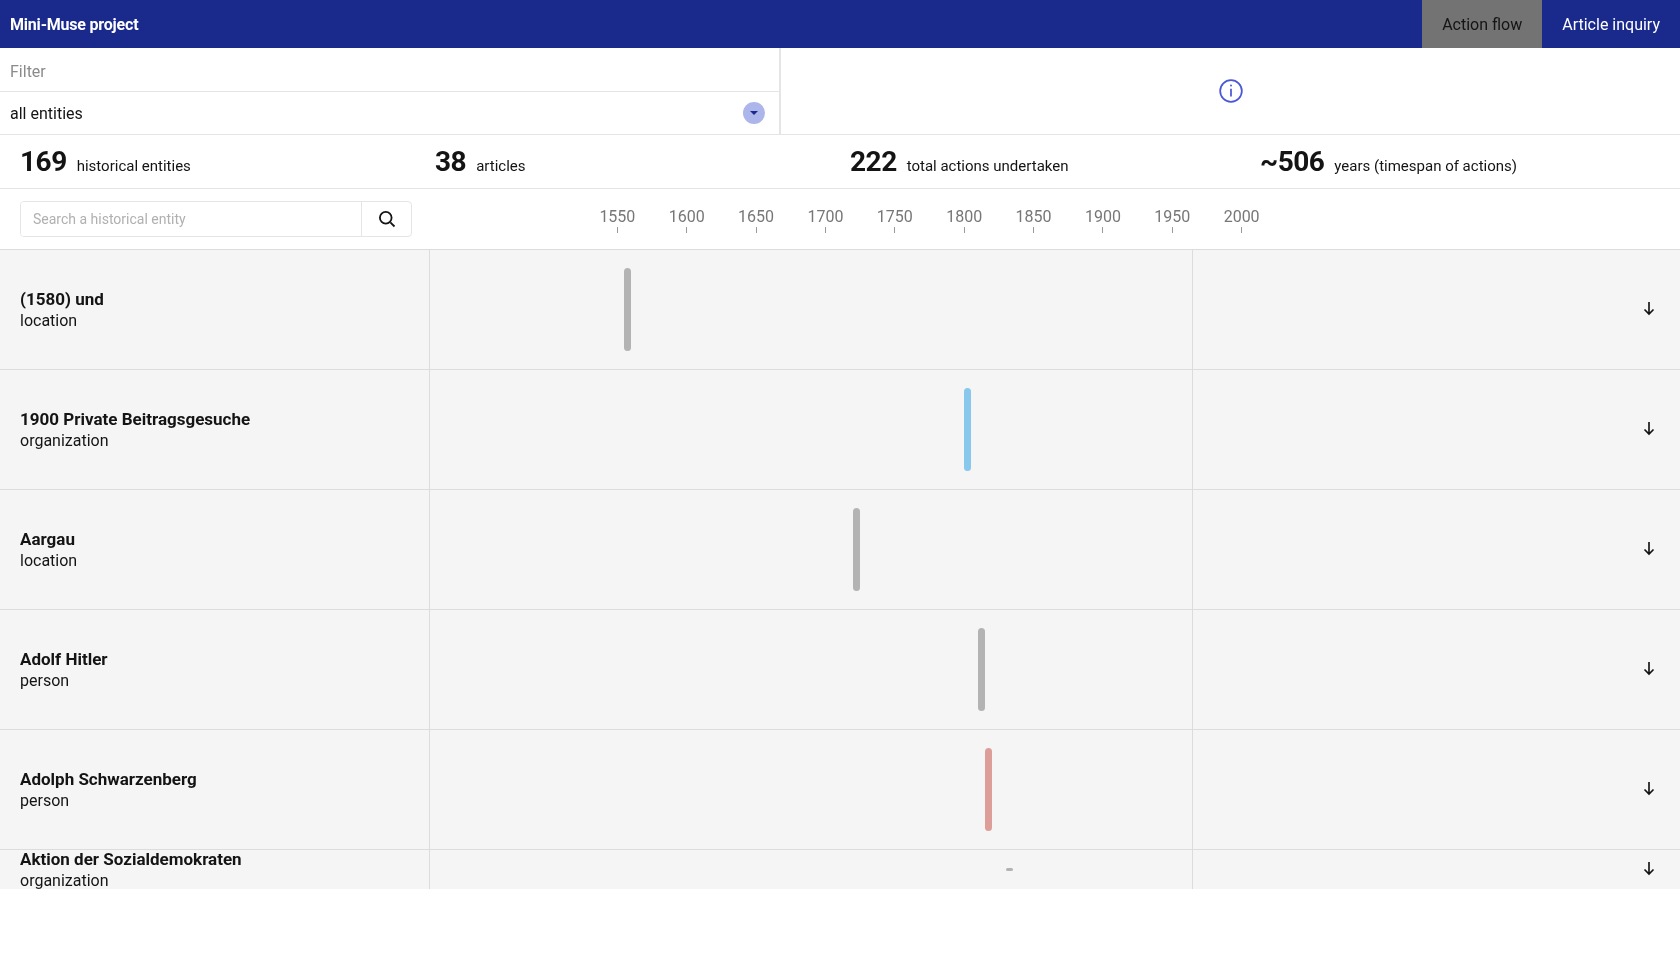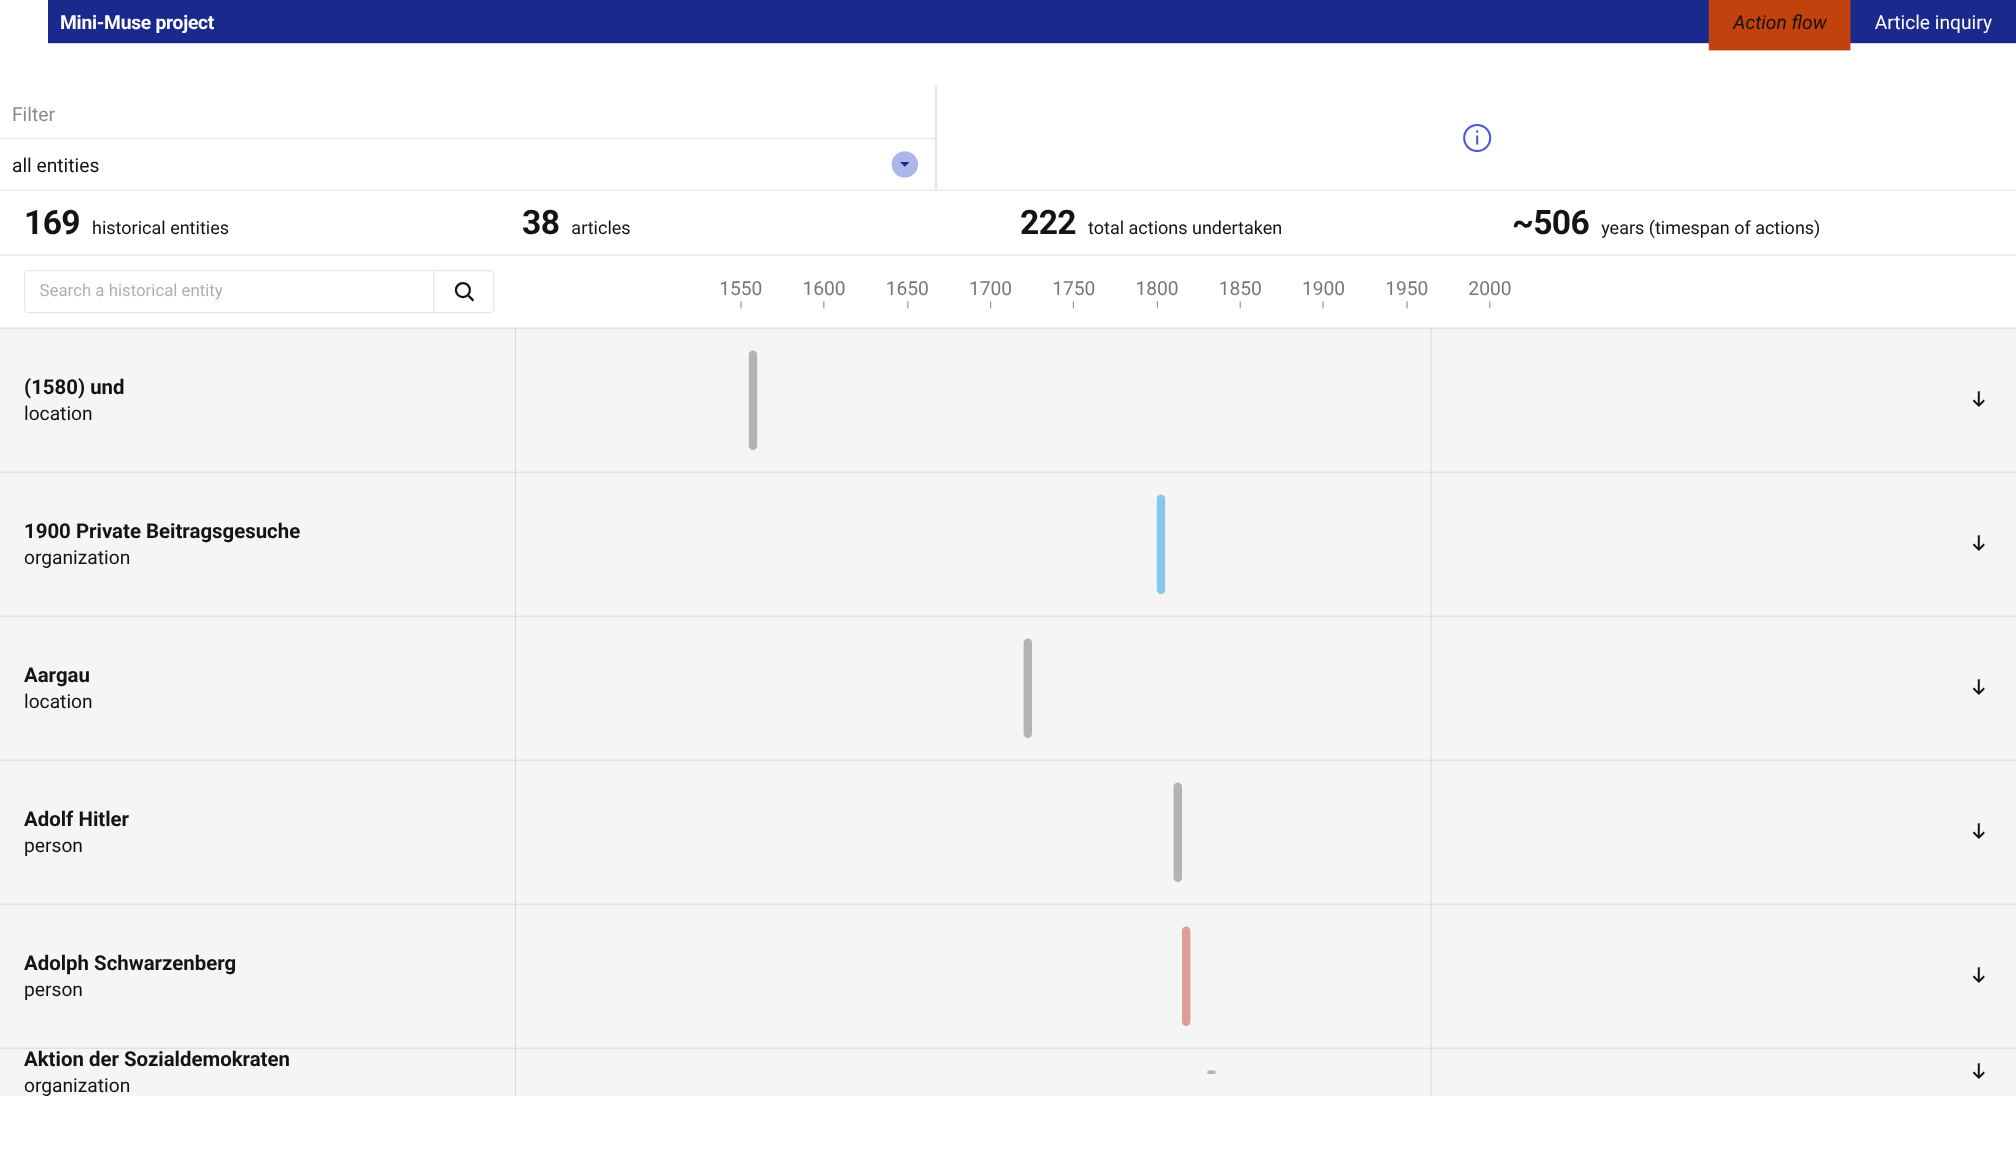--- a/index.html
+++ b/index.html
@@ -11,28 +11,28 @@
     --red:#dd9d98;
     --txt:#141414;
     --soft:#8b8b8b;
     --row-border:#dcdcdc;
     --bg:#f5f5f5;
   }
   *{box-sizing:border-box;margin:0;padding:0;font-family:-apple-system,BlinkMacSystemFont,"Segoe UI",Roboto,Helvetica,Arial,sans-serif;}
   html,body{width:1680px;height:965px;overflow:hidden;background:#fff;color:var(--txt);}
   
   .header{
-    background:var(--navy);height:36px;color:#fff;display:flex;align-items:center;justify-content:space-between;padding-left:10px;margin-left:40px;
+    background:var(--navy);height:48px;color:#fff;display:flex;align-items:center;justify-content:space-between;padding-left:10px;
   }
   .app-title{font-size:16px;font-weight:700;letter-spacing:-0.2px;}
   .tabs{display:flex;height:48px;}
   .tab{display:flex;align-items:center;padding:0 20px;font-size:16px;cursor:pointer;}
-  .tab.active{background:#c2410c;color:var(--txt);font-style:italic;}
-  
-  .control-row{display:flex;border-bottom:1px solid var(--grid);margin-top:36px;}
+  .tab.active{background:#737373;color:var(--txt);}
+  
+  .control-row{display:flex;border-bottom:1px solid var(--grid);}
   .filter-col{flex:0 0 780px;border-right:1px solid var(--grid);}
   .sort-col{flex:0 0 780px;}
   .info-col{flex:1;display:flex;align-items:center;justify-content:center;border-left:1px solid var(--grid);}
   .ctrl-label-wrap{border-bottom:1px solid var(--grid);padding:14px 10px 10px 10px;}
   .ctrl-label{font-size:16px;color:var(--soft);}
   .ctrl-value-wrap{display:flex;align-items:center;justify-content:space-between;padding:10px 14px 10px 10px;}
   .ctrl-value{font-size:16px;color:var(--txt);}
   .dd-btn{
     width:22px;height:22px;border-radius:50%;background:var(--accent);display:flex;align-items:center;justify-content:center;
   }

